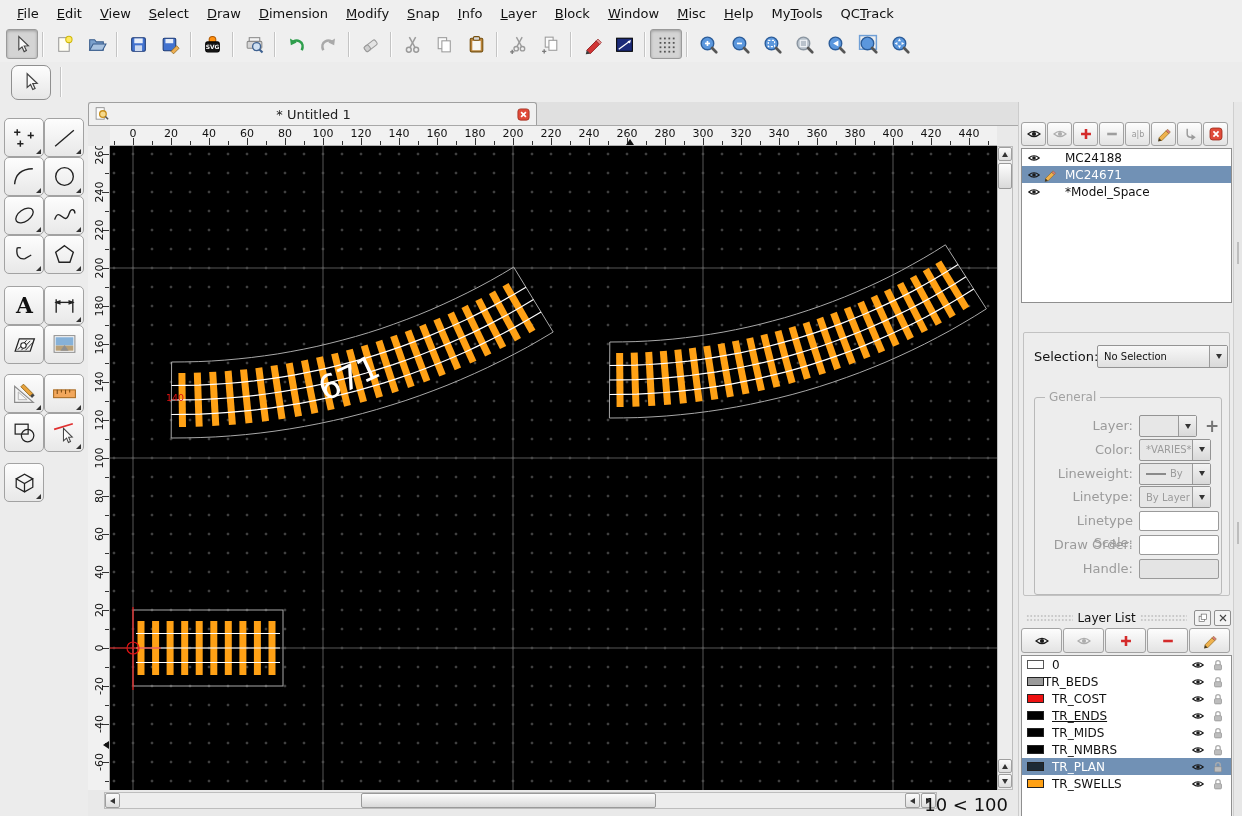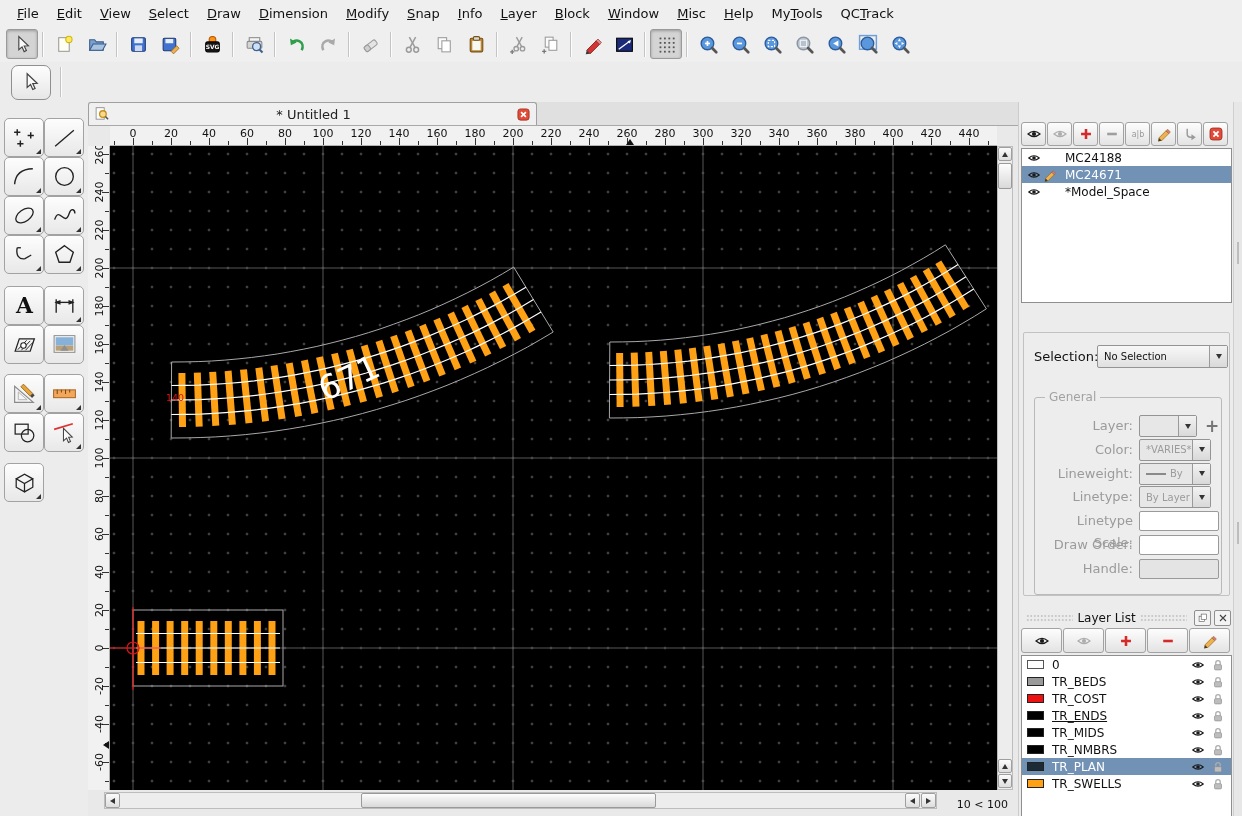--- a/index.html
+++ b/index.html
@@ -64,21 +64,21 @@
   #hscroll{position:absolute;left:16px;top:690px;width:833px;height:17px;background:#ededed;
            border:1px solid #bdbdbd;box-sizing:border-box;}
   .sbtn{position:absolute;background:linear-gradient(#fbfbfb,#dedede);border:1px solid #9f9f9f;
         border-radius:2px;display:flex;align-items:center;justify-content:center;box-sizing:border-box;}
   .sthumb{position:absolute;background:linear-gradient(#fdfdfd,#d9d9d9);border:1px solid #9a9a9a;
           border-radius:2px;box-sizing:border-box;}
   .tri-up{width:0;height:0;border-left:3.5px solid transparent;border-right:3.5px solid transparent;border-bottom:5px solid #333;}
   .tri-down{width:0;height:0;border-left:3.5px solid transparent;border-right:3.5px solid transparent;border-top:5px solid #333;}
   .tri-left{width:0;height:0;border-top:3.5px solid transparent;border-bottom:3.5px solid transparent;border-right:5px solid #333;}
   .tri-right{width:0;height:0;border-top:3.5px solid transparent;border-bottom:3.5px solid transparent;border-left:5px solid #333;}
-  #gridstatus{position:absolute;right:10px;top:694px;height:17px;line-height:17px;font-size:11px;color:#111;}
+  #gridstatus{position:absolute;right:10px;top:694px;height:17px;line-height:17px;font-size:18px;color:#111;}
   
   #docks{position:absolute;left:1018px;top:102px;width:215px;bottom:0;background:#ececec;border-left:1px solid #cccccc;}
   .panel{position:absolute;left:0;right:0;}
   #p-block{top:0;height:203px;}
   #p-prop{top:208px;height:290px;}
   #p-layer{top:506px;height:310px;}
   .dock-title{height:19px;display:flex;align-items:center;font-size:12px;color:#111;padding:0 3px;}
   .grip{flex:1;height:8px;margin:0 4px;
         background-image:radial-gradient(#c9c9c9 0.8px,transparent 1px);background-size:3.5px 4px;}
   .dock-btn{width:15px;height:14px;border:1px solid #8f8f8f;background:#f3f3f3;border-radius:2px;
@@ -987,21 +987,21 @@
             </span>
             <span style="width:14px;display:flex;margin:0 6px 0 4px;">
               <svg viewBox="0 0 20 20" style="width: 14px; height: 14px;">
                 <path d="M6.8 9.5 L6.8 7 A3.2 3.2 0 0 1 13.2 7 L13.2 9.5" fill="none" stroke="#adadad" stroke-width="1.8"></path>
                 <rect x="5" y="9.5" width="10" height="7.5" rx="1.5" fill="#bdbdbd" stroke="#8f8f8f"></rect>
               </svg>
             </span>
           </div>
           <div class="lrow">
             <span class="swatch" style="margin-left:5px;background:#9a9a9a;border-color:#222;"></span>
-            <span style="margin-left:8px;flex:1;">TR_BEDS</span>
+            <span style="margin-left:0;flex:1;">TR_BEDS</span>
             <span style="width:16px;display:flex;">
               <svg viewBox="0 0 20 20" style="width: 14px; height: 14px;">
                 <path d="M2.5 10 Q10 3.6 17.5 10 Q10 16.4 2.5 10 Z" fill="none" stroke="#1a1a1a" stroke-width="1.5"></path>
                 <circle cx="10" cy="10" r="2.6" fill="#1a1a1a"></circle>
               </svg>
             </span>
             <span style="width:14px;display:flex;margin:0 6px 0 4px;">
               <svg viewBox="0 0 20 20" style="width: 14px; height: 14px;">
                 <path d="M6.8 9.5 L6.8 7 A3.2 3.2 0 0 1 13.2 7 L13.2 9.5" fill="none" stroke="#adadad" stroke-width="1.8"></path>
                 <rect x="5" y="9.5" width="10" height="7.5" rx="1.5" fill="#bdbdbd" stroke="#8f8f8f"></rect>

